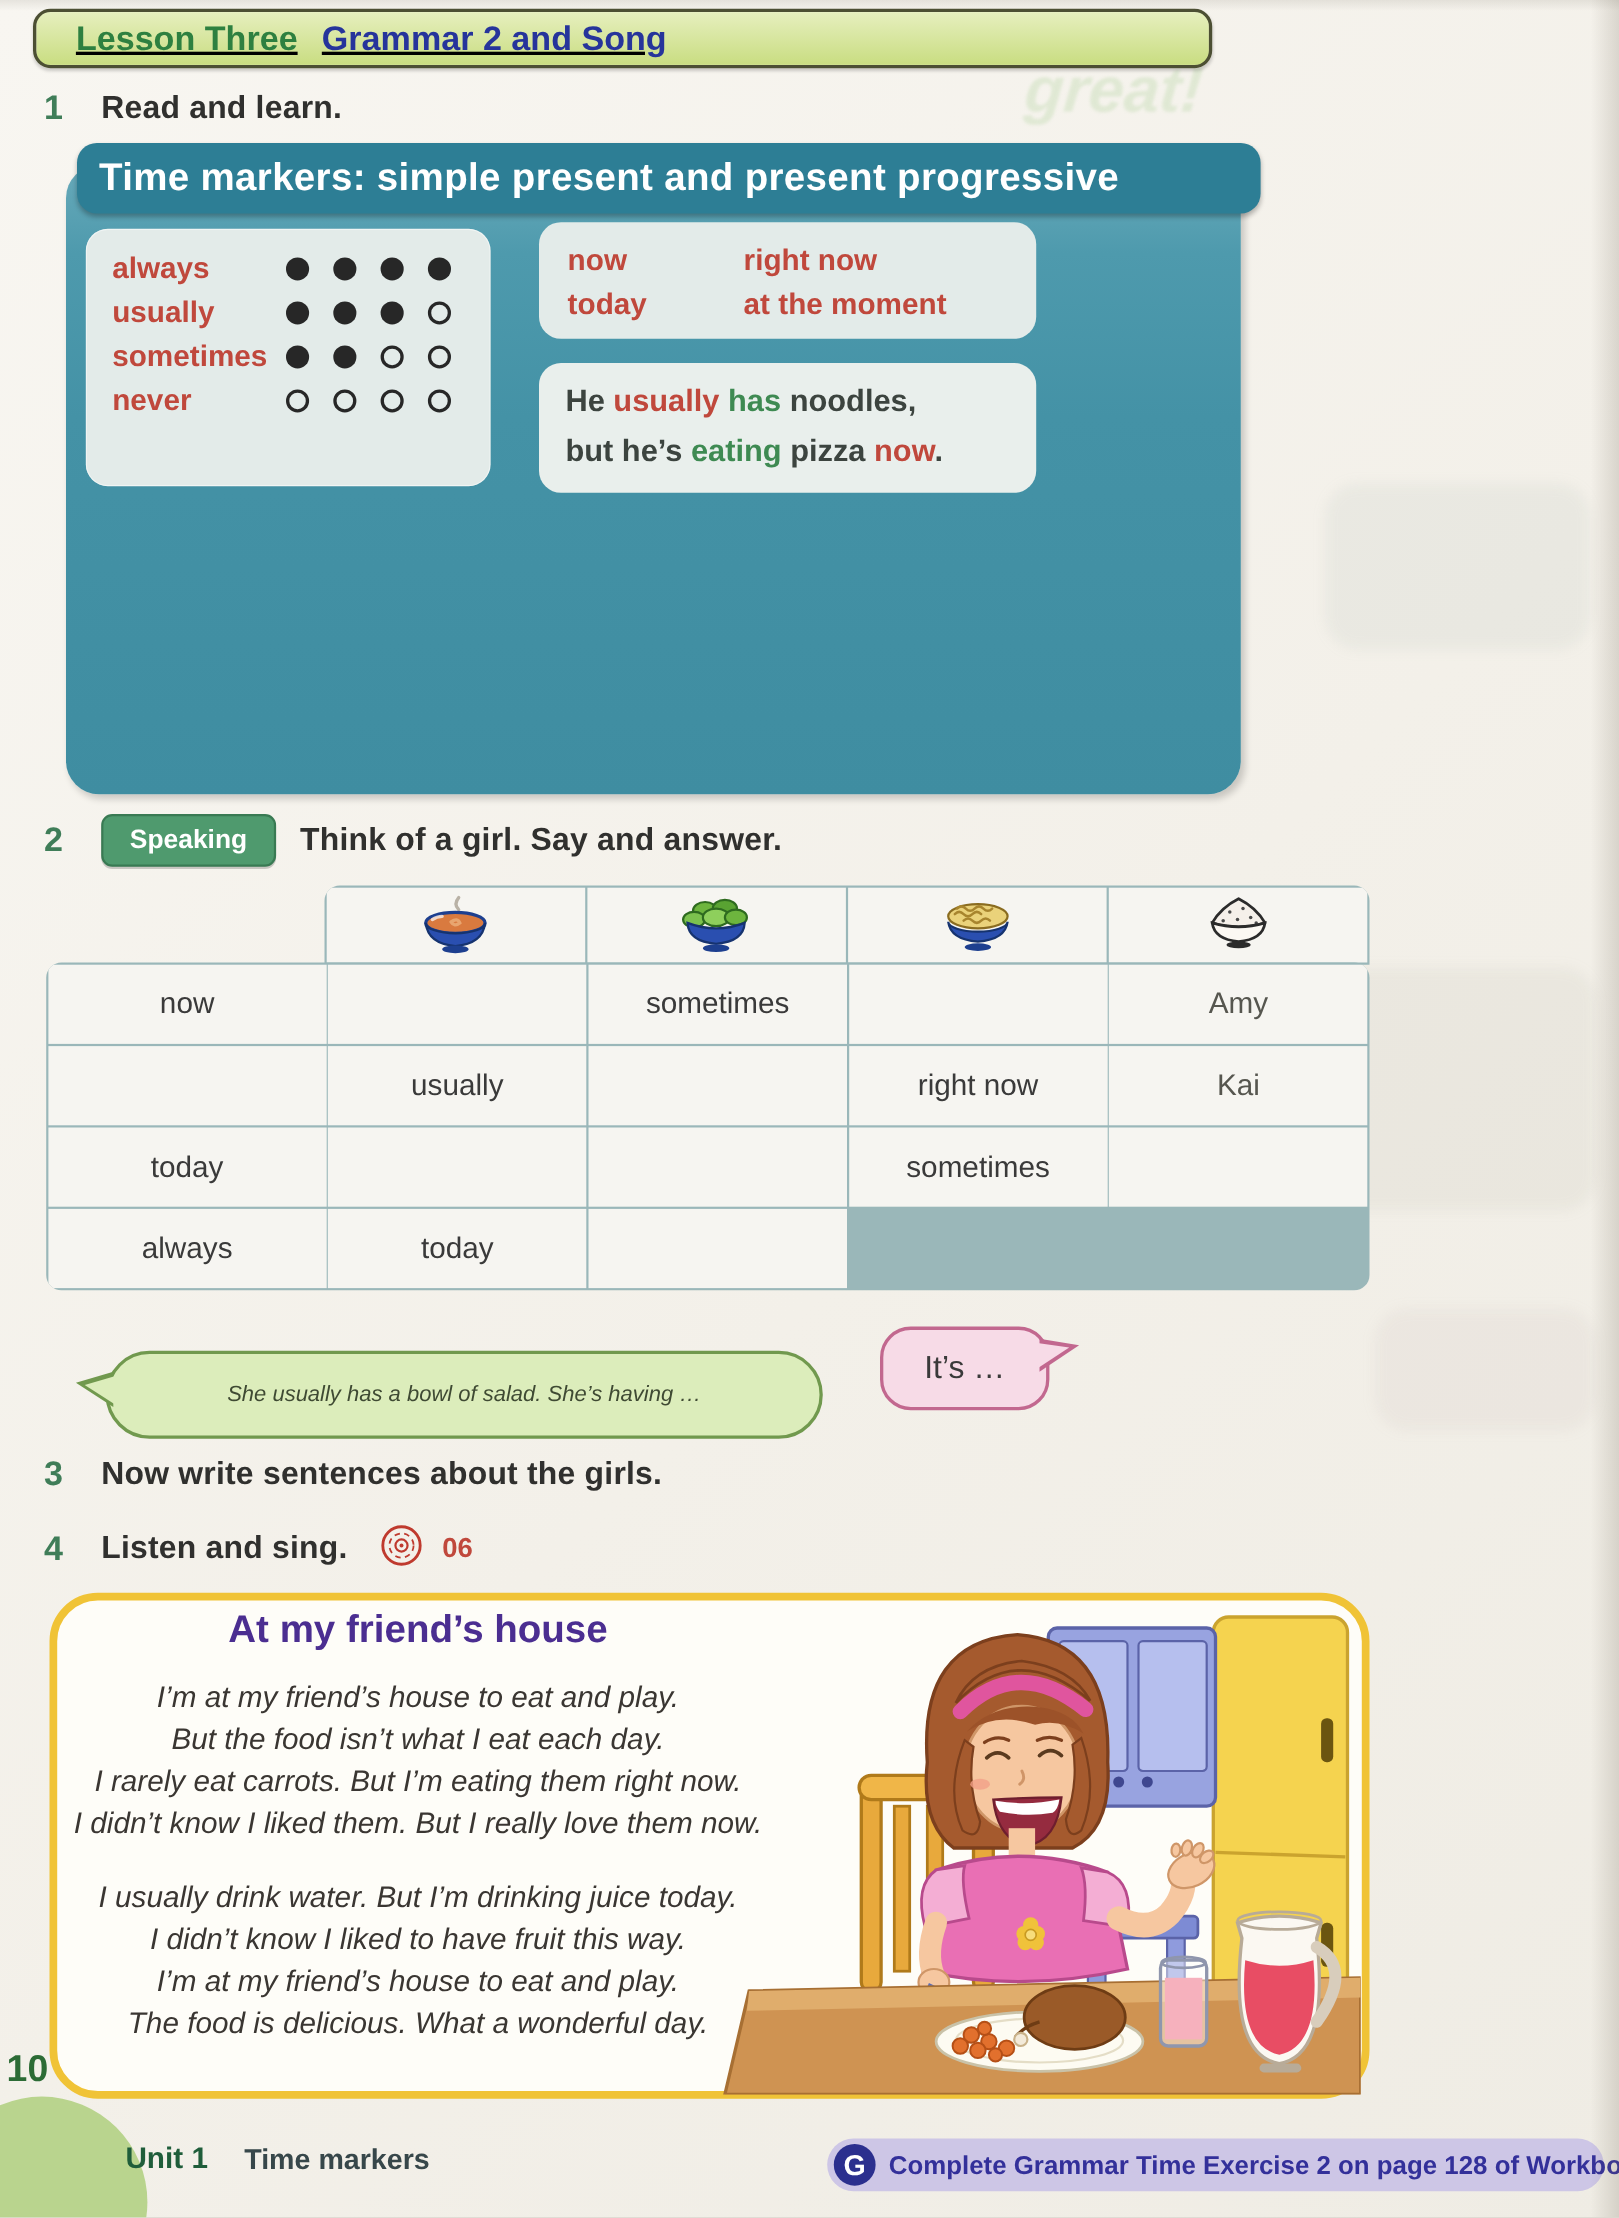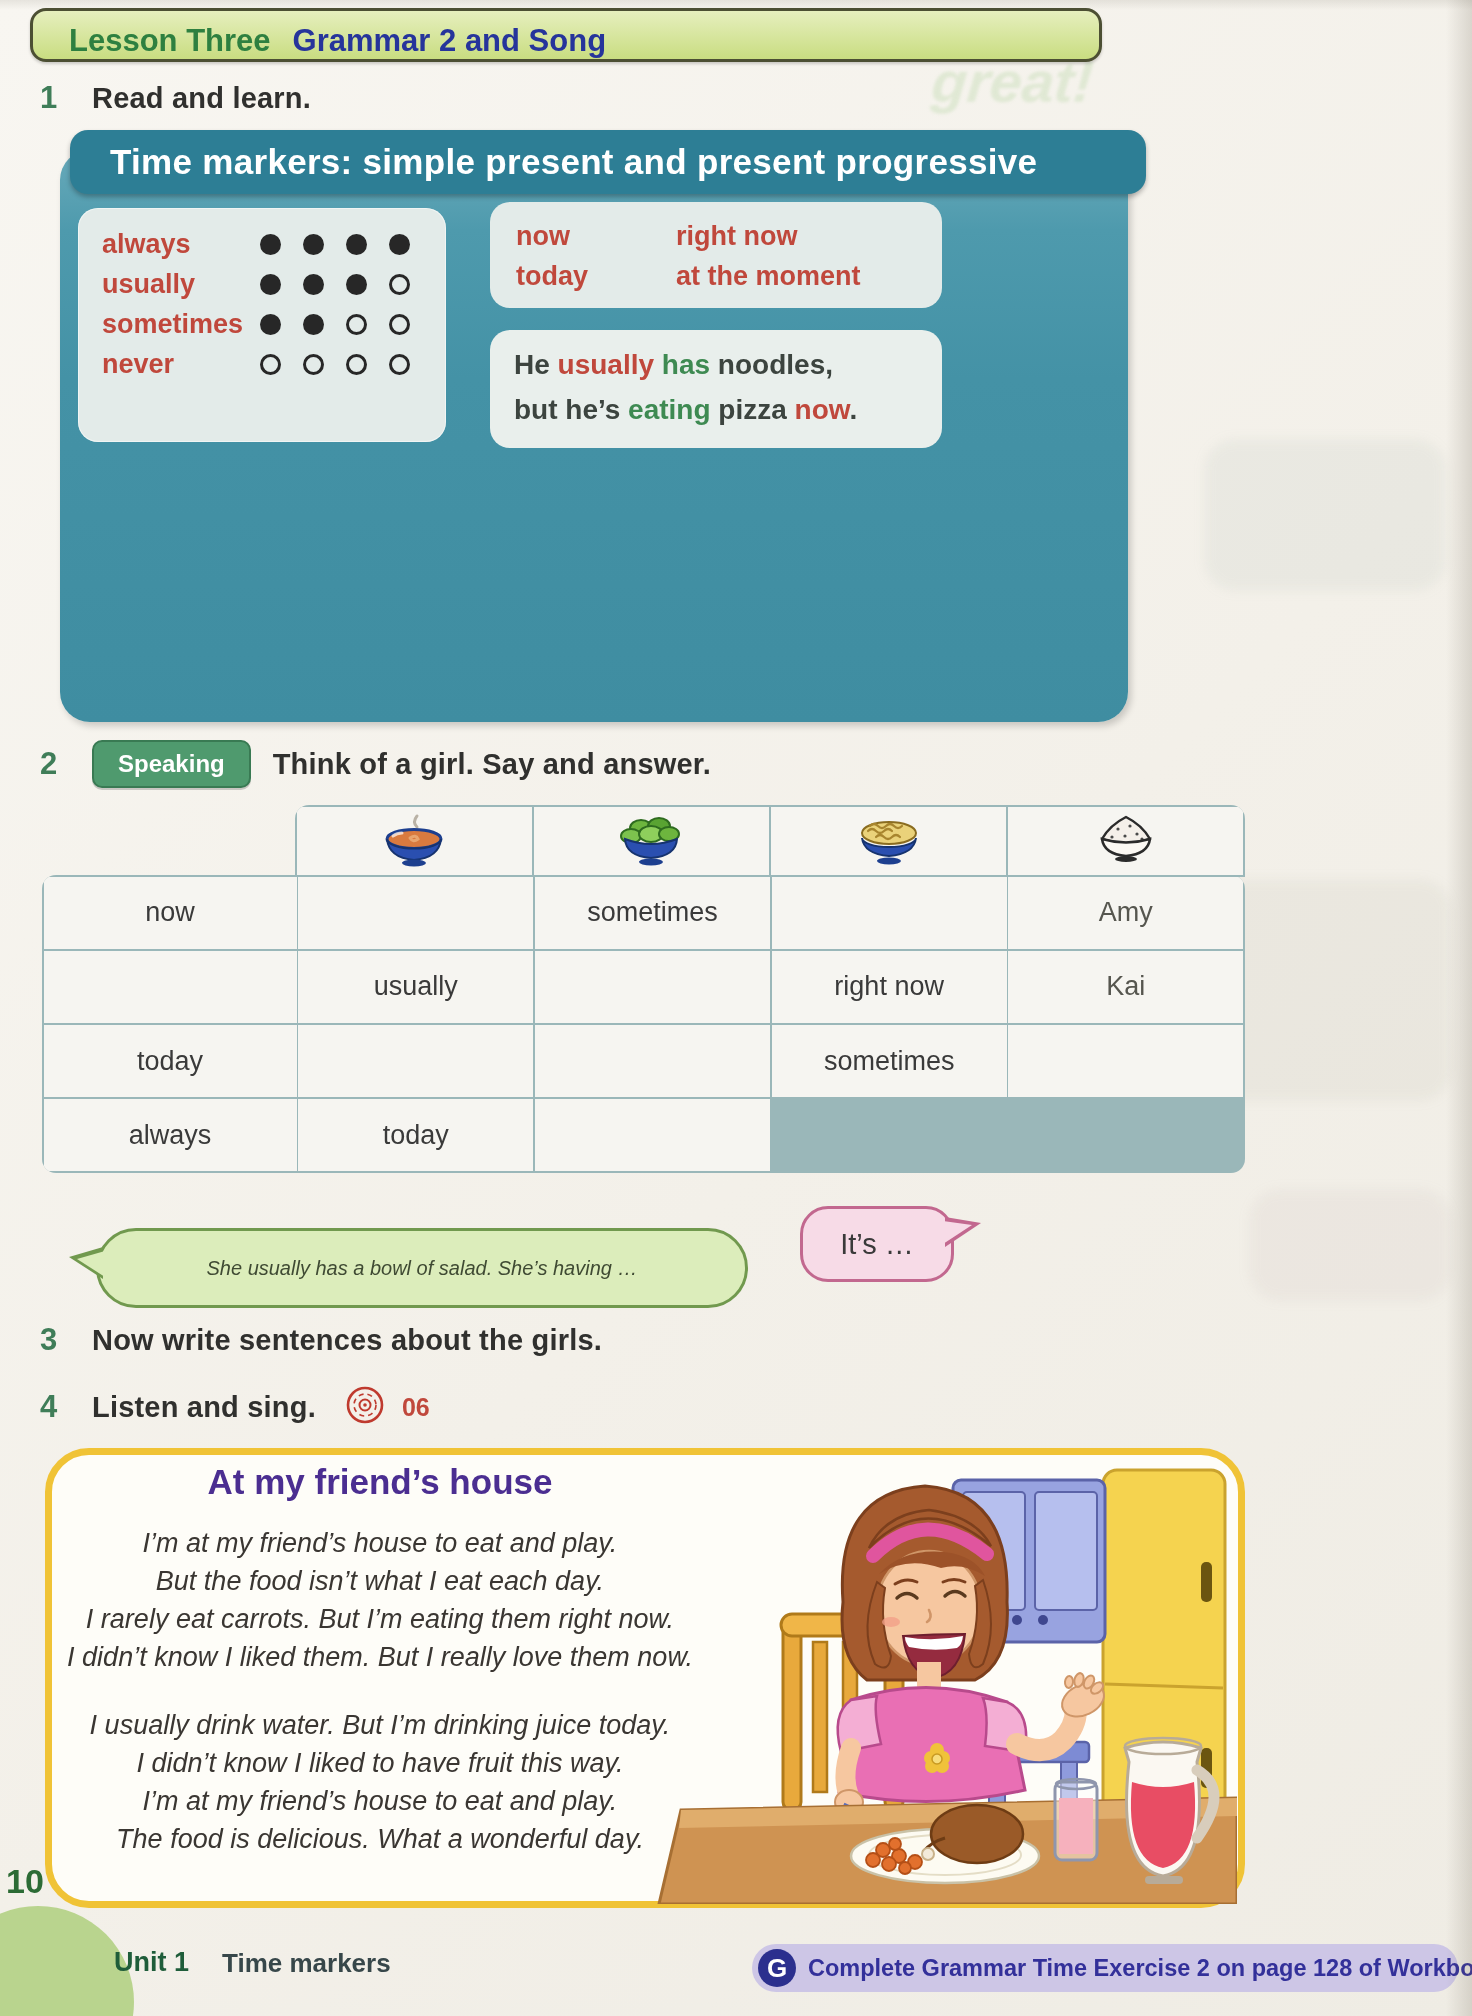--- a/index.html
+++ b/index.html
@@ -9,22 +9,22 @@
     font-family:"Liberation Sans", sans-serif;overflow:hidden;
   }
   .page::after{content:'';position:absolute;top:0;right:0;width:26px;height:100%;
     background:linear-gradient(to left,rgba(110,100,85,.20),rgba(110,100,85,0));pointer-events:none;}
   .page::before{content:'';position:absolute;left:0;top:0;width:100%;height:10px;
     background:linear-gradient(to bottom,rgba(100,95,80,.12),rgba(100,95,80,0));pointer-events:none;}
 
   
   .lesson-banner{position:absolute;left:30px;top:8px;width:1072px;height:54px;
     background:linear-gradient(#e6efbe,#c9dd81);border:3px solid #4c4f33;border-radius:16px;
-    display:flex;align-items:flex-end;padding-left:36px;box-sizing:border-box;gap:22px;
-    box-shadow:0 2px 3px rgba(0,0,0,.18);}
+    display:flex;align-items:center;padding-left:36px;box-sizing:border-box;gap:22px;
+    box-shadow:0 2px 3px rgba(0,0,0,.18);text-decoration:underline;}
   .lesson-title{font-size:31px;font-weight:800;color:var(--banner-green,#2e8040);}
   .lesson-subtitle{font-size:31px;font-weight:800;color:var(--banner-blue,#26349b);}
 
   .bleed-great{position:absolute;left:932px;top:48px;font-size:58px;font-weight:800;font-style:italic;
     color:#d2e2c4;opacity:.6;filter:blur(1.6px);transform:skewX(-5deg);pointer-events:none;}
   .bleed-blob{position:absolute;border-radius:30px;filter:blur(6px);pointer-events:none;}
   .blob1{left:1205px;top:440px;width:240px;height:150px;background:rgba(150,170,155,.10);}
   .blob2{left:1170px;top:880px;width:280px;height:220px;background:rgba(160,150,135,.09);}
   .blob3{left:1250px;top:1190px;width:200px;height:110px;background:rgba(175,150,150,.09);}
 
@@ -40,21 +40,21 @@
     padding:8px 24px;border-radius:10px;border:2px solid #397a53;box-shadow:0 2px 0 rgba(0,0,0,.18);}
   .track-num{color:var(--red,#c0483c);font-size:25px;font-weight:700;margin-left:-6px;}
   .cd-icon{margin-left:6px;display:block;}
 
   
   .grammar-box{position:absolute;left:60px;top:150px;width:1068px;height:572px;border-radius:30px;
     background:linear-gradient(#68aaba 0%,#4e9aad 14%,var(--teal,#4492a6) 40%,#3f8da1 100%);
     box-shadow:3px 4px 7px rgba(0,0,0,.18);}
   .grammar-title{position:absolute;left:70px;top:130px;width:1076px;height:64px;
     background:var(--teal-dark,#2d7e95);border-radius:18px;display:flex;align-items:center;
-    padding-left:40px;box-sizing:border-box;color:#fff;font-size:35px;font-weight:800;
+    padding-left:20px;box-sizing:border-box;color:#fff;font-size:35px;font-weight:800;
     letter-spacing:.3px;box-shadow:0 3px 5px rgba(0,0,0,.28);white-space:nowrap;}
 
   .freq-panel{position:absolute;left:78px;top:208px;width:368px;height:234px;border-radius:20px;
     background:#e3ebe9;padding:16px 0 0 24px;box-sizing:border-box;box-shadow:inset 0 0 0 1px rgba(255,255,255,.5);}
   .freq-row{display:flex;align-items:center;height:40px;}
   .freq-word{width:152px;font-size:27px;font-weight:600;color:var(--red,#c0483c);}
   .dots{display:flex;gap:22px;margin-left:6px;}
   .dot{width:21px;height:21px;border-radius:50%;box-sizing:border-box;}
   .dot.filled{background:#272727;}
   .dot.empty{border:3.2px solid #272727;background:transparent;}

